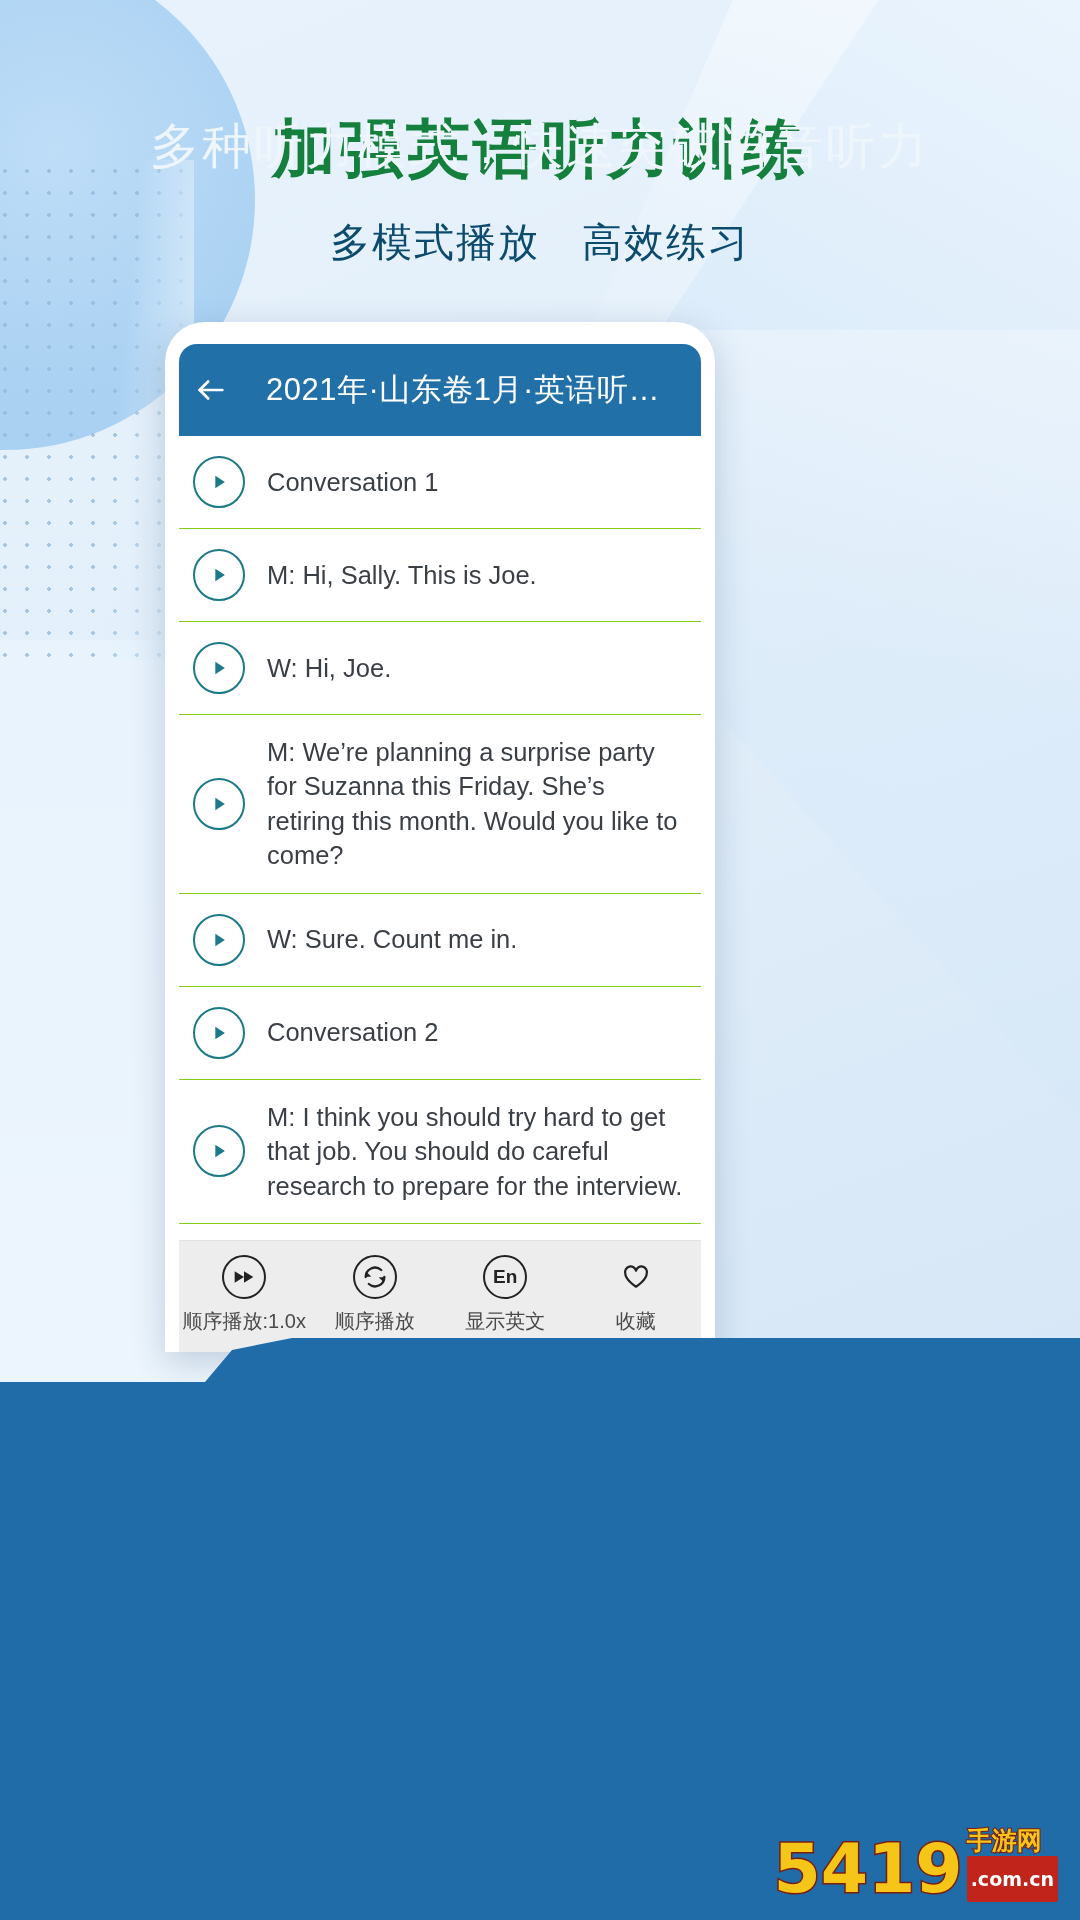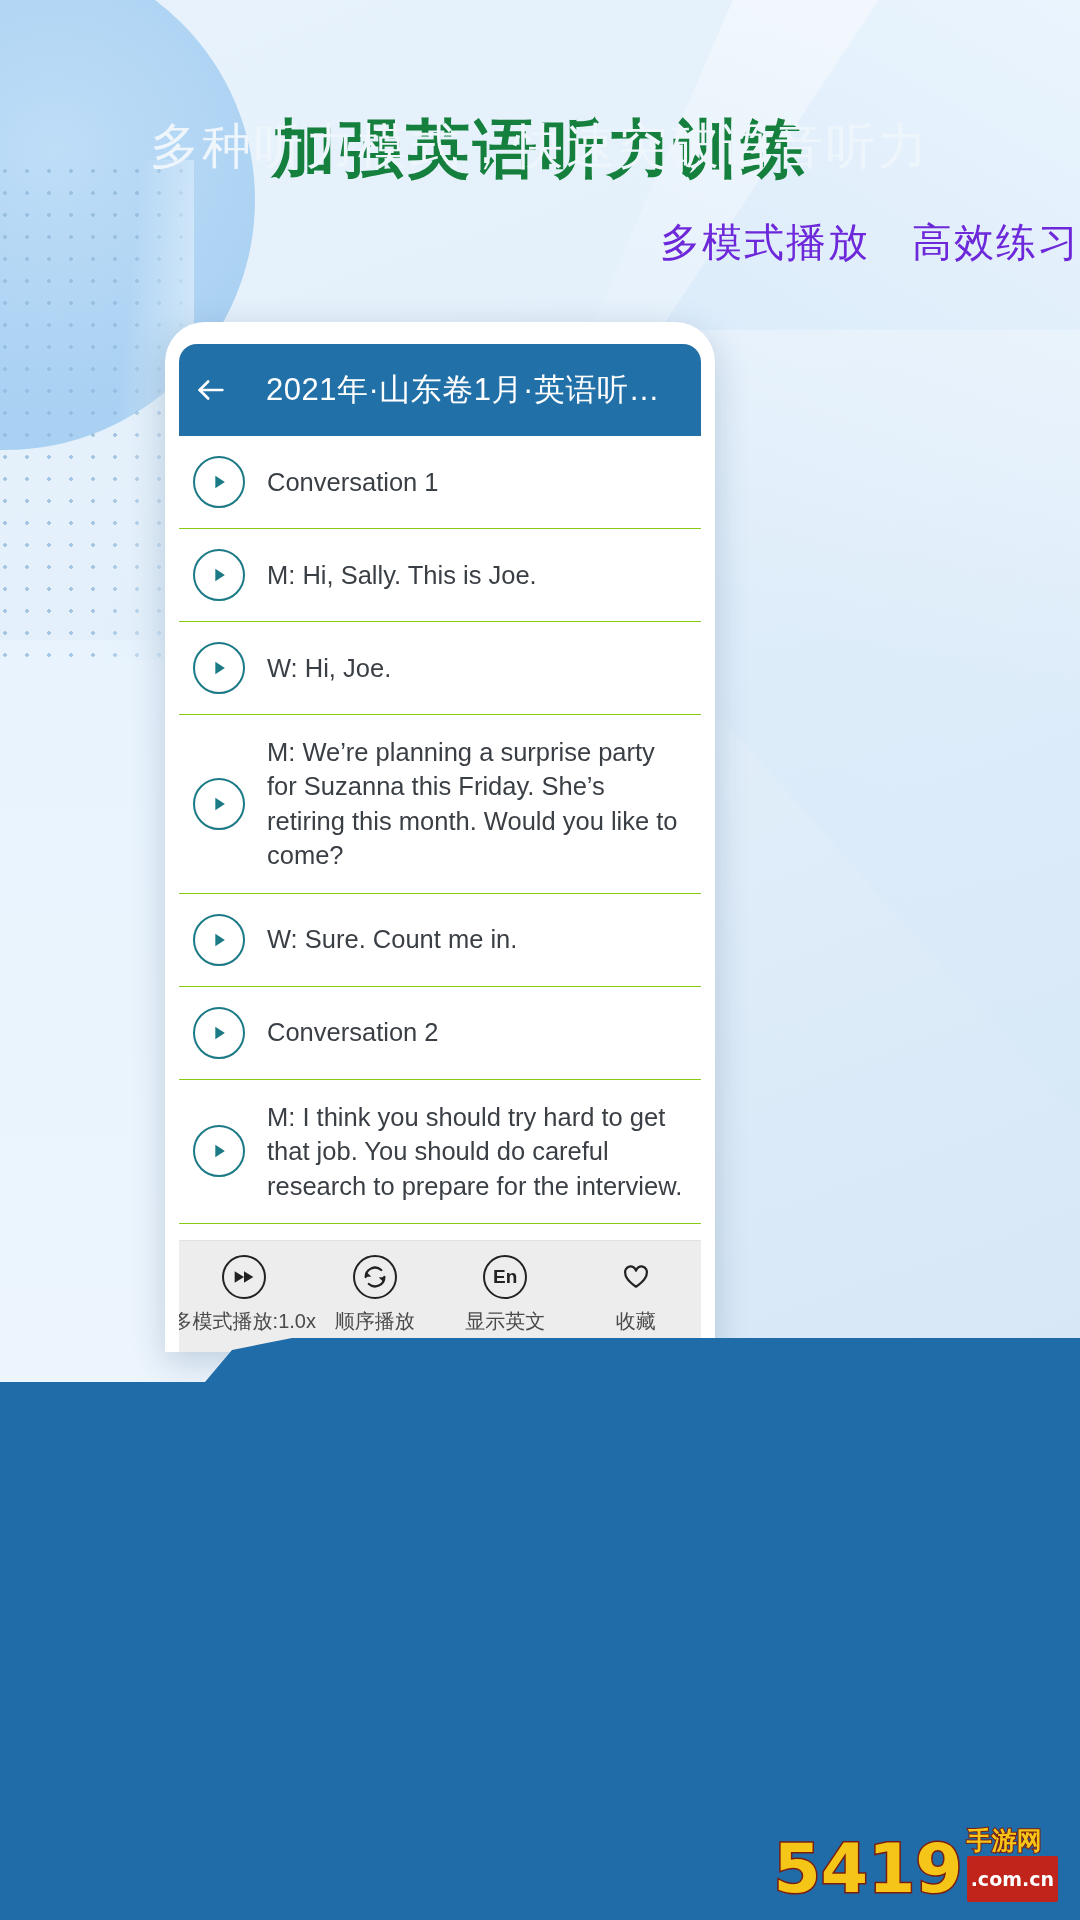--- a/index.html
+++ b/index.html
@@ -55,21 +55,21 @@
 
   
   #headline-block { position:absolute; left:0; top:106px; width:1080px; text-align:center; }
   .headline {
     font-size:64px; font-weight:bold; letter-spacing:3px;
     color:#15803d;
     font-family:"DejaVu Sans","Liberation Sans",sans-serif;
   }
   .subheadline {
     margin-top:22px;
-    font-size:40px; letter-spacing:2px; color:#6d28d9; font-weight:500;text-align:right;
+    font-size:40px; letter-spacing:2px; color:#0c4a6e; font-weight:500;
   }
 
   
   #phone {
     position:absolute; left:165px; top:322px; width:550px; height:1030px;
     background:#ffffff;
     border-radius:40px 40px 0 0;
     box-shadow:0 10px 34px rgba(30,70,110,.22);
     padding:22px 14px 0 14px;
     overflow:hidden;
@@ -268,21 +268,21 @@
       </div>
 
     <div id="toolbar">
         <div class="tool">
           <div class="tool-ic">
             <svg viewBox="0 0 24 24">
               <path d="M4 7 L12 12 L4 17 Z" fill="#222"></path>
               <path d="M12 7 L20 12 L12 17 Z" fill="#222"></path>
             </svg>
           </div>
-          <div class="tool-lb">多模式播放:1.0x</div>
+          <div class="tool-lb">顺序播放:1.0x</div>
         </div>
         <div class="tool">
           <div class="tool-ic">
             <svg viewBox="0 0 24 24" fill="none" stroke="#222" stroke-width="2" stroke-linecap="round">
               <path d="M20 12a8 8 0 0 1-13.3 6"></path>
               <path d="M4 12a8 8 0 0 1 13.3-6"></path>
               <path d="M4.2 7.2 L4 12 L8.8 11.6" fill="#222" stroke="none"></path>
               <path d="M19.8 16.8 L20 12 L15.2 12.4" fill="#222" stroke="none"></path>
             </svg>
           </div>

